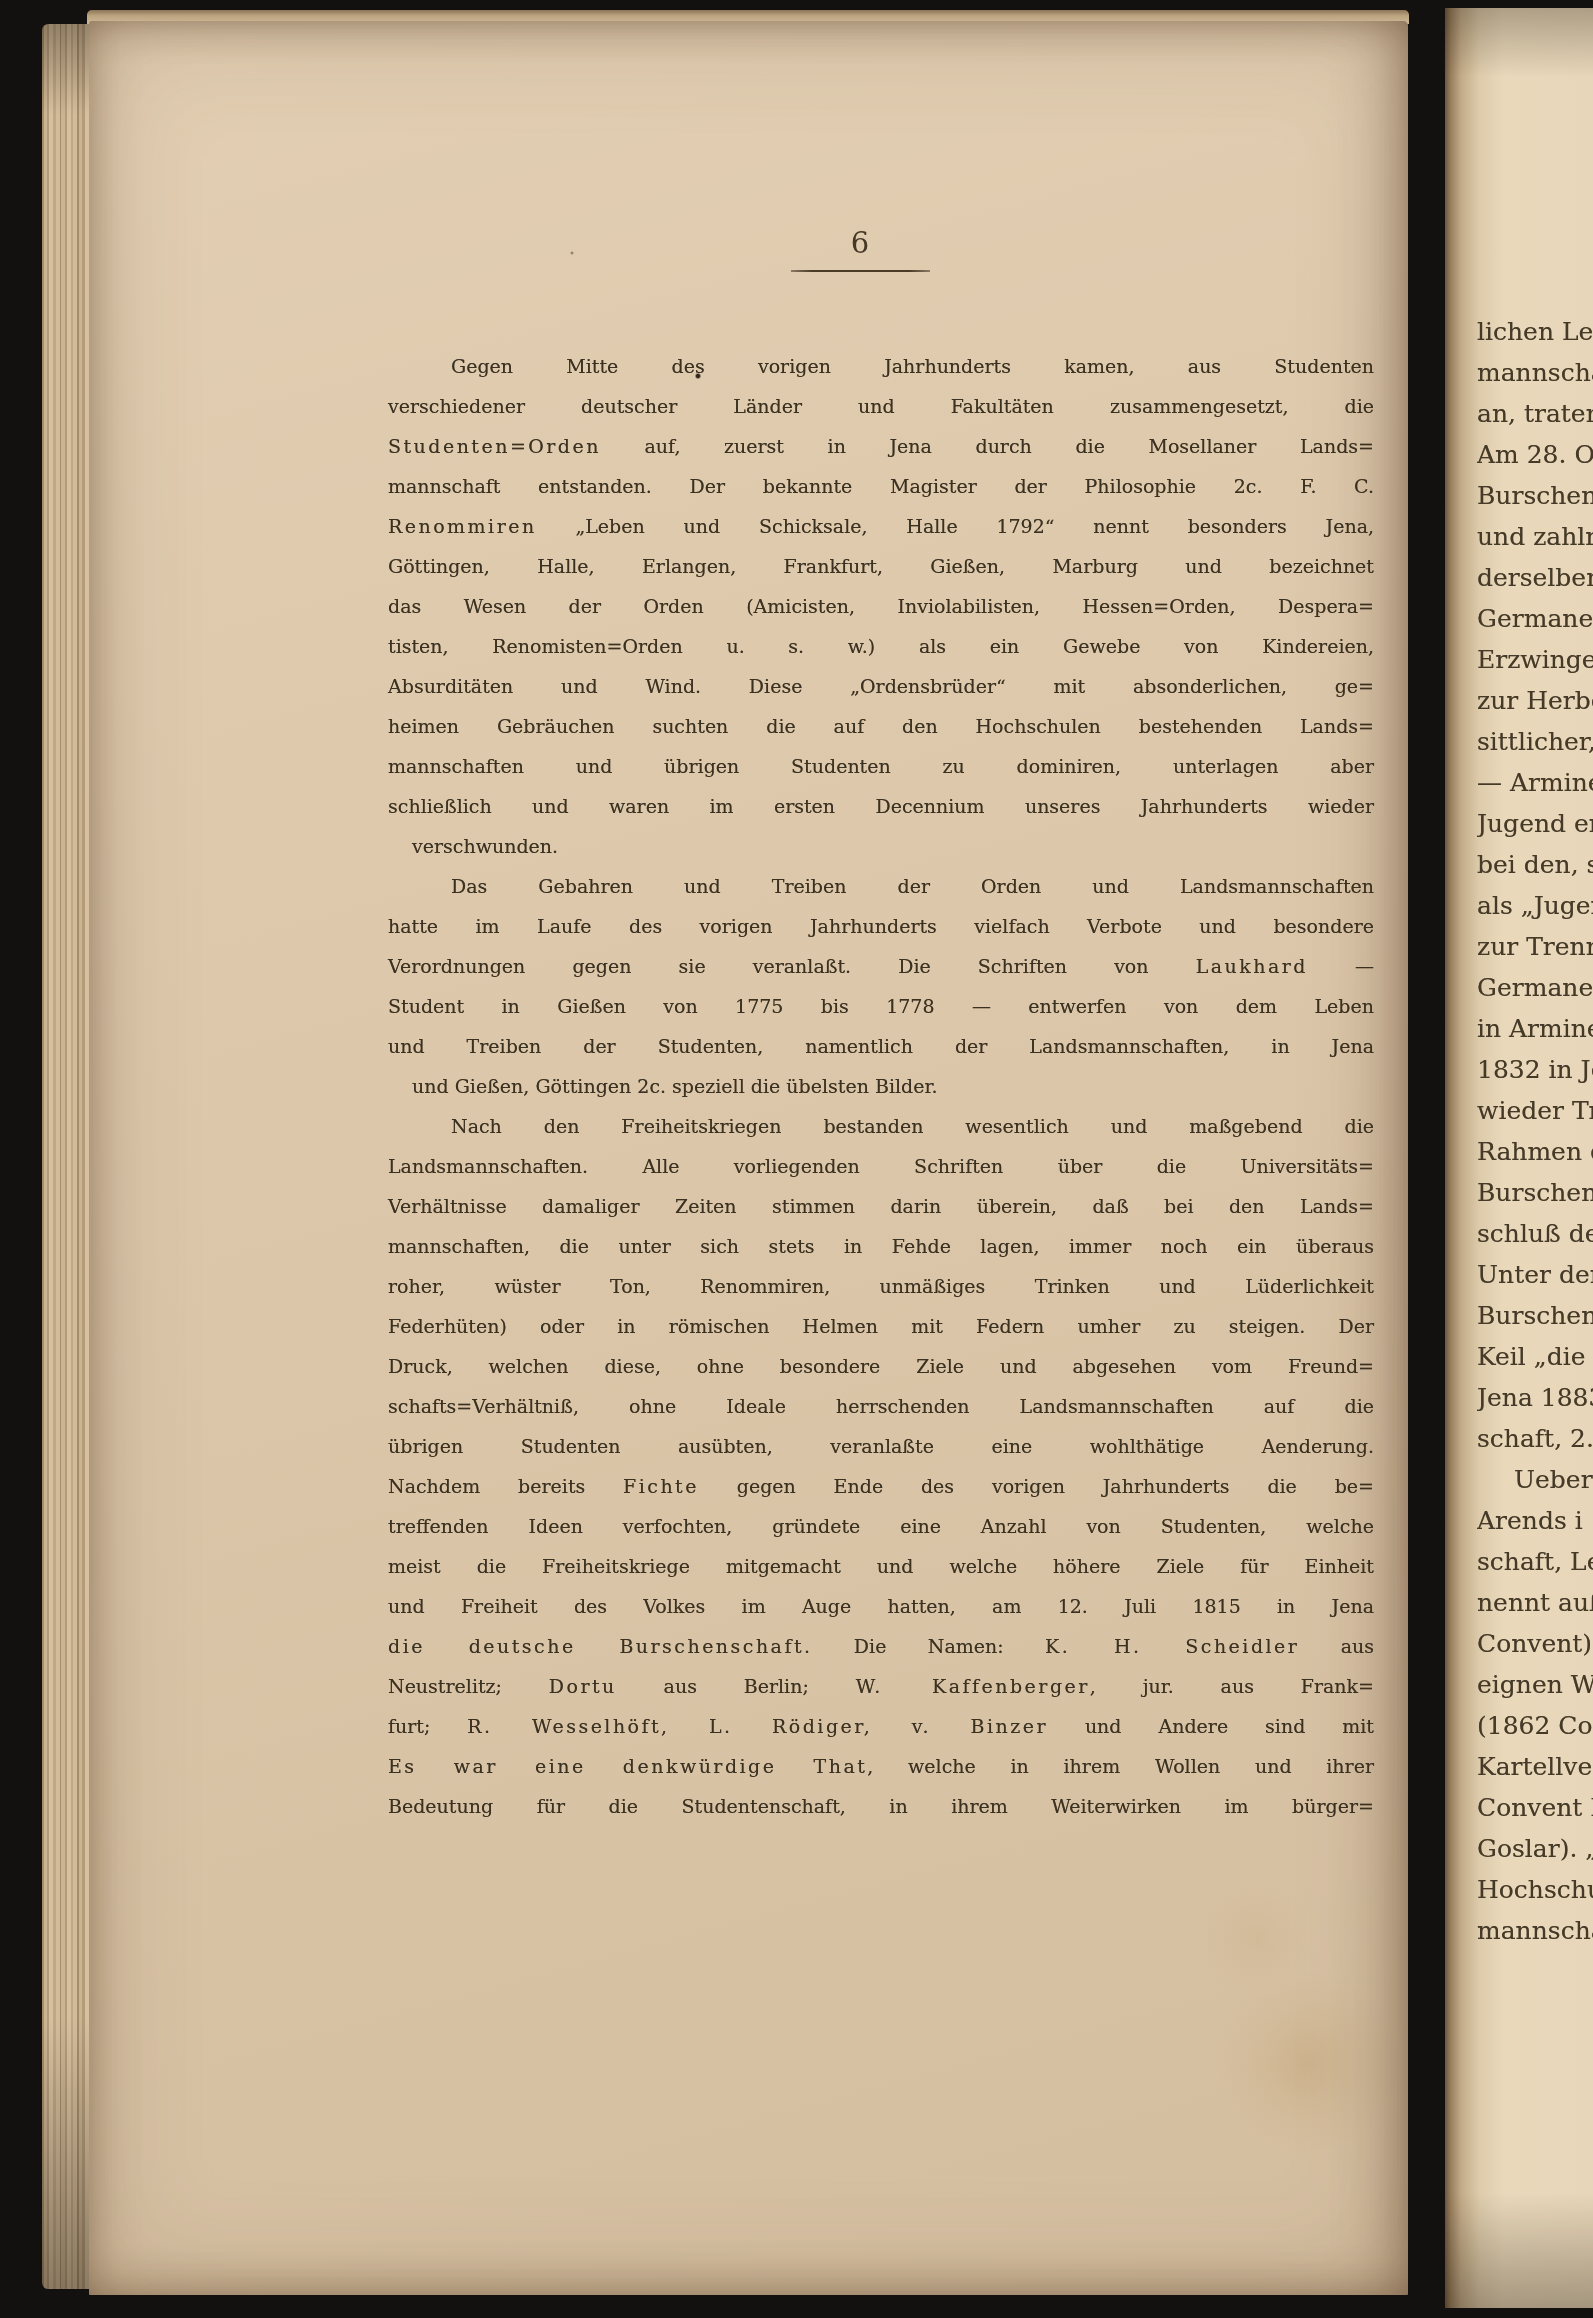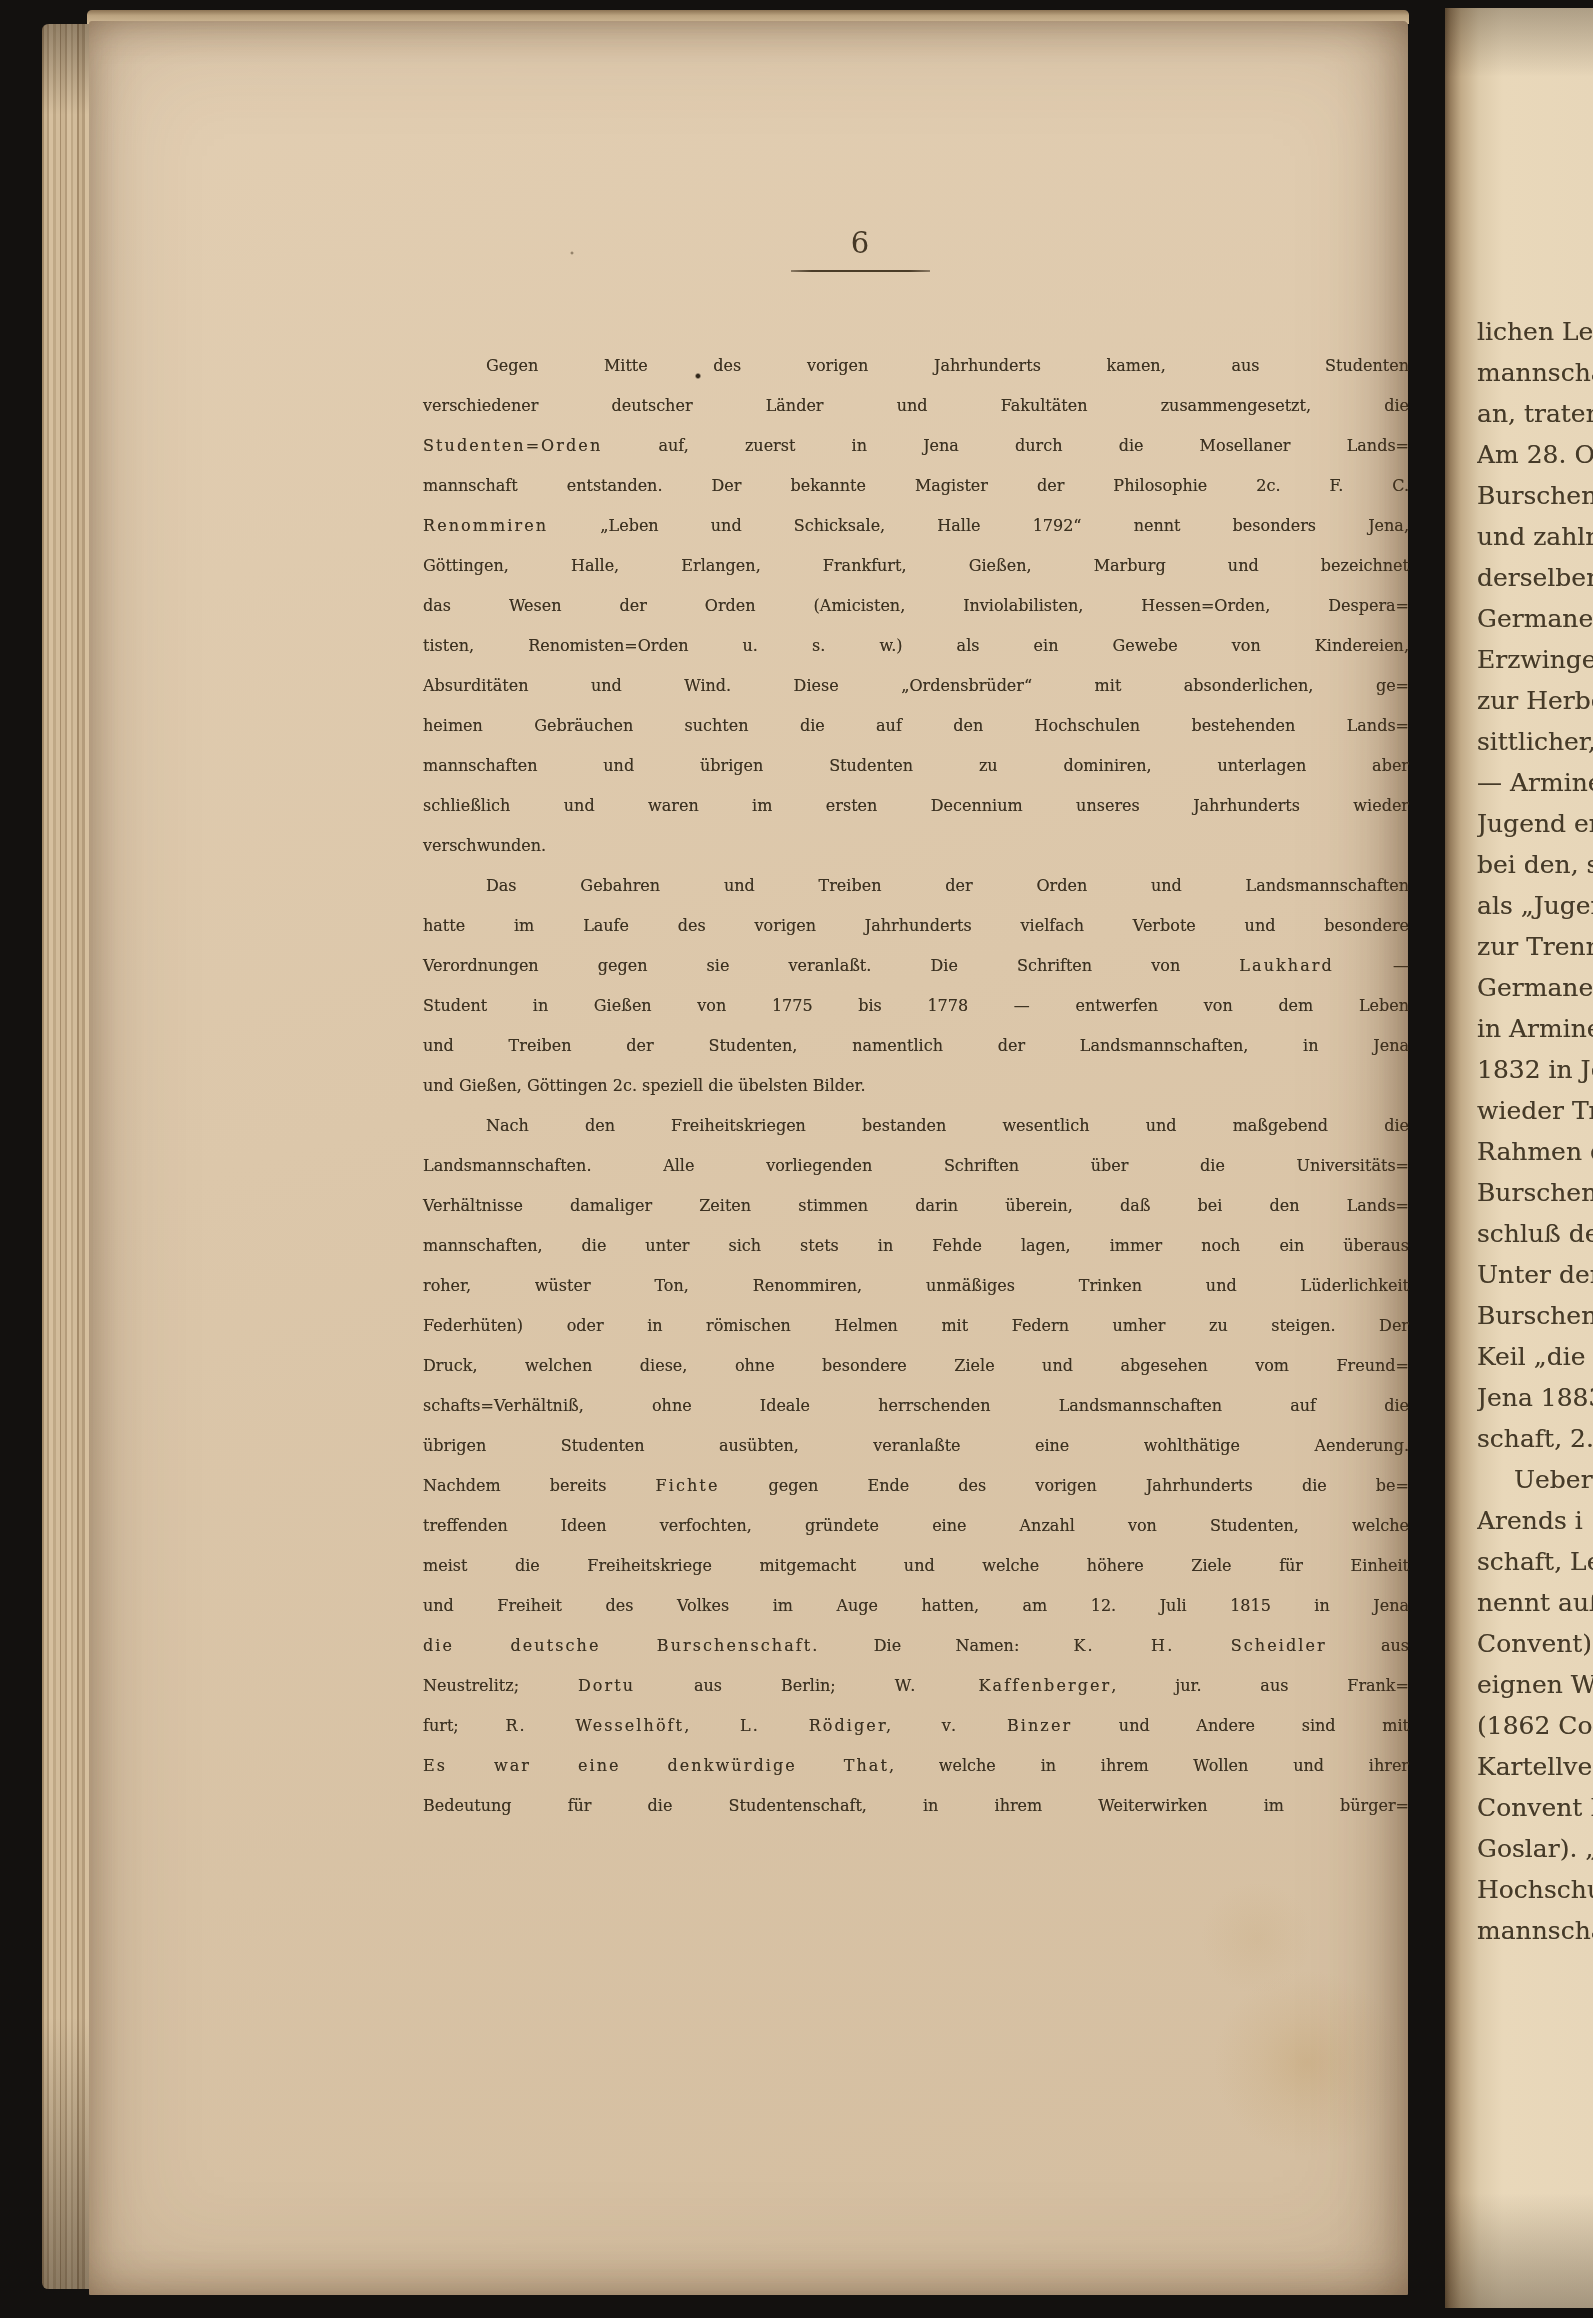--- a/index.html
+++ b/index.html
@@ -60,31 +60,31 @@
   .folio .num{
     font-size:29px;line-height:32px;color:#453826;
     letter-spacing:0.8px;
   }
   .folio .rule{
     margin:11.3px auto 0 auto;width:139px;height:2px;
     background:linear-gradient(90deg,rgba(70,56,38,.55),#4a3c28 15%,#4a3c28 85%,rgba(70,56,38,.55));
   }
   
   .text-block{
-    position:absolute;left:334px;top:325px;width:986px;
-    color:#3b3121;font-size:16px;
+    position:absolute;left:299px;top:325px;width:986px;
+    color:#3b3121;font-size:19px;
     text-shadow:0 0 0.4px rgba(59,49,33,.55);
   }
   .line{
     height:40px;line-height:40px;
     text-align:justify;text-align-last:justify;
     overflow:visible;white-space:normal;
   }
   .line.indent{padding-left:63px;}
-  .line.nojust{text-align-last:left;}
+  .line.nojust{text-align-last:left;margin-left:24px;}
   .seg{white-space:normal;}
   .sp{letter-spacing:.13em;}
   
   .sliver-text{
     position:absolute;left:32px;top:303px;width:117px;
     color:#453a28;font-size:25px;
     text-shadow:0 0 0.4px rgba(69,58,40,.5);
     overflow:hidden;
   }
   .sliver-line{height:41px;line-height:41px;white-space:nowrap;}

